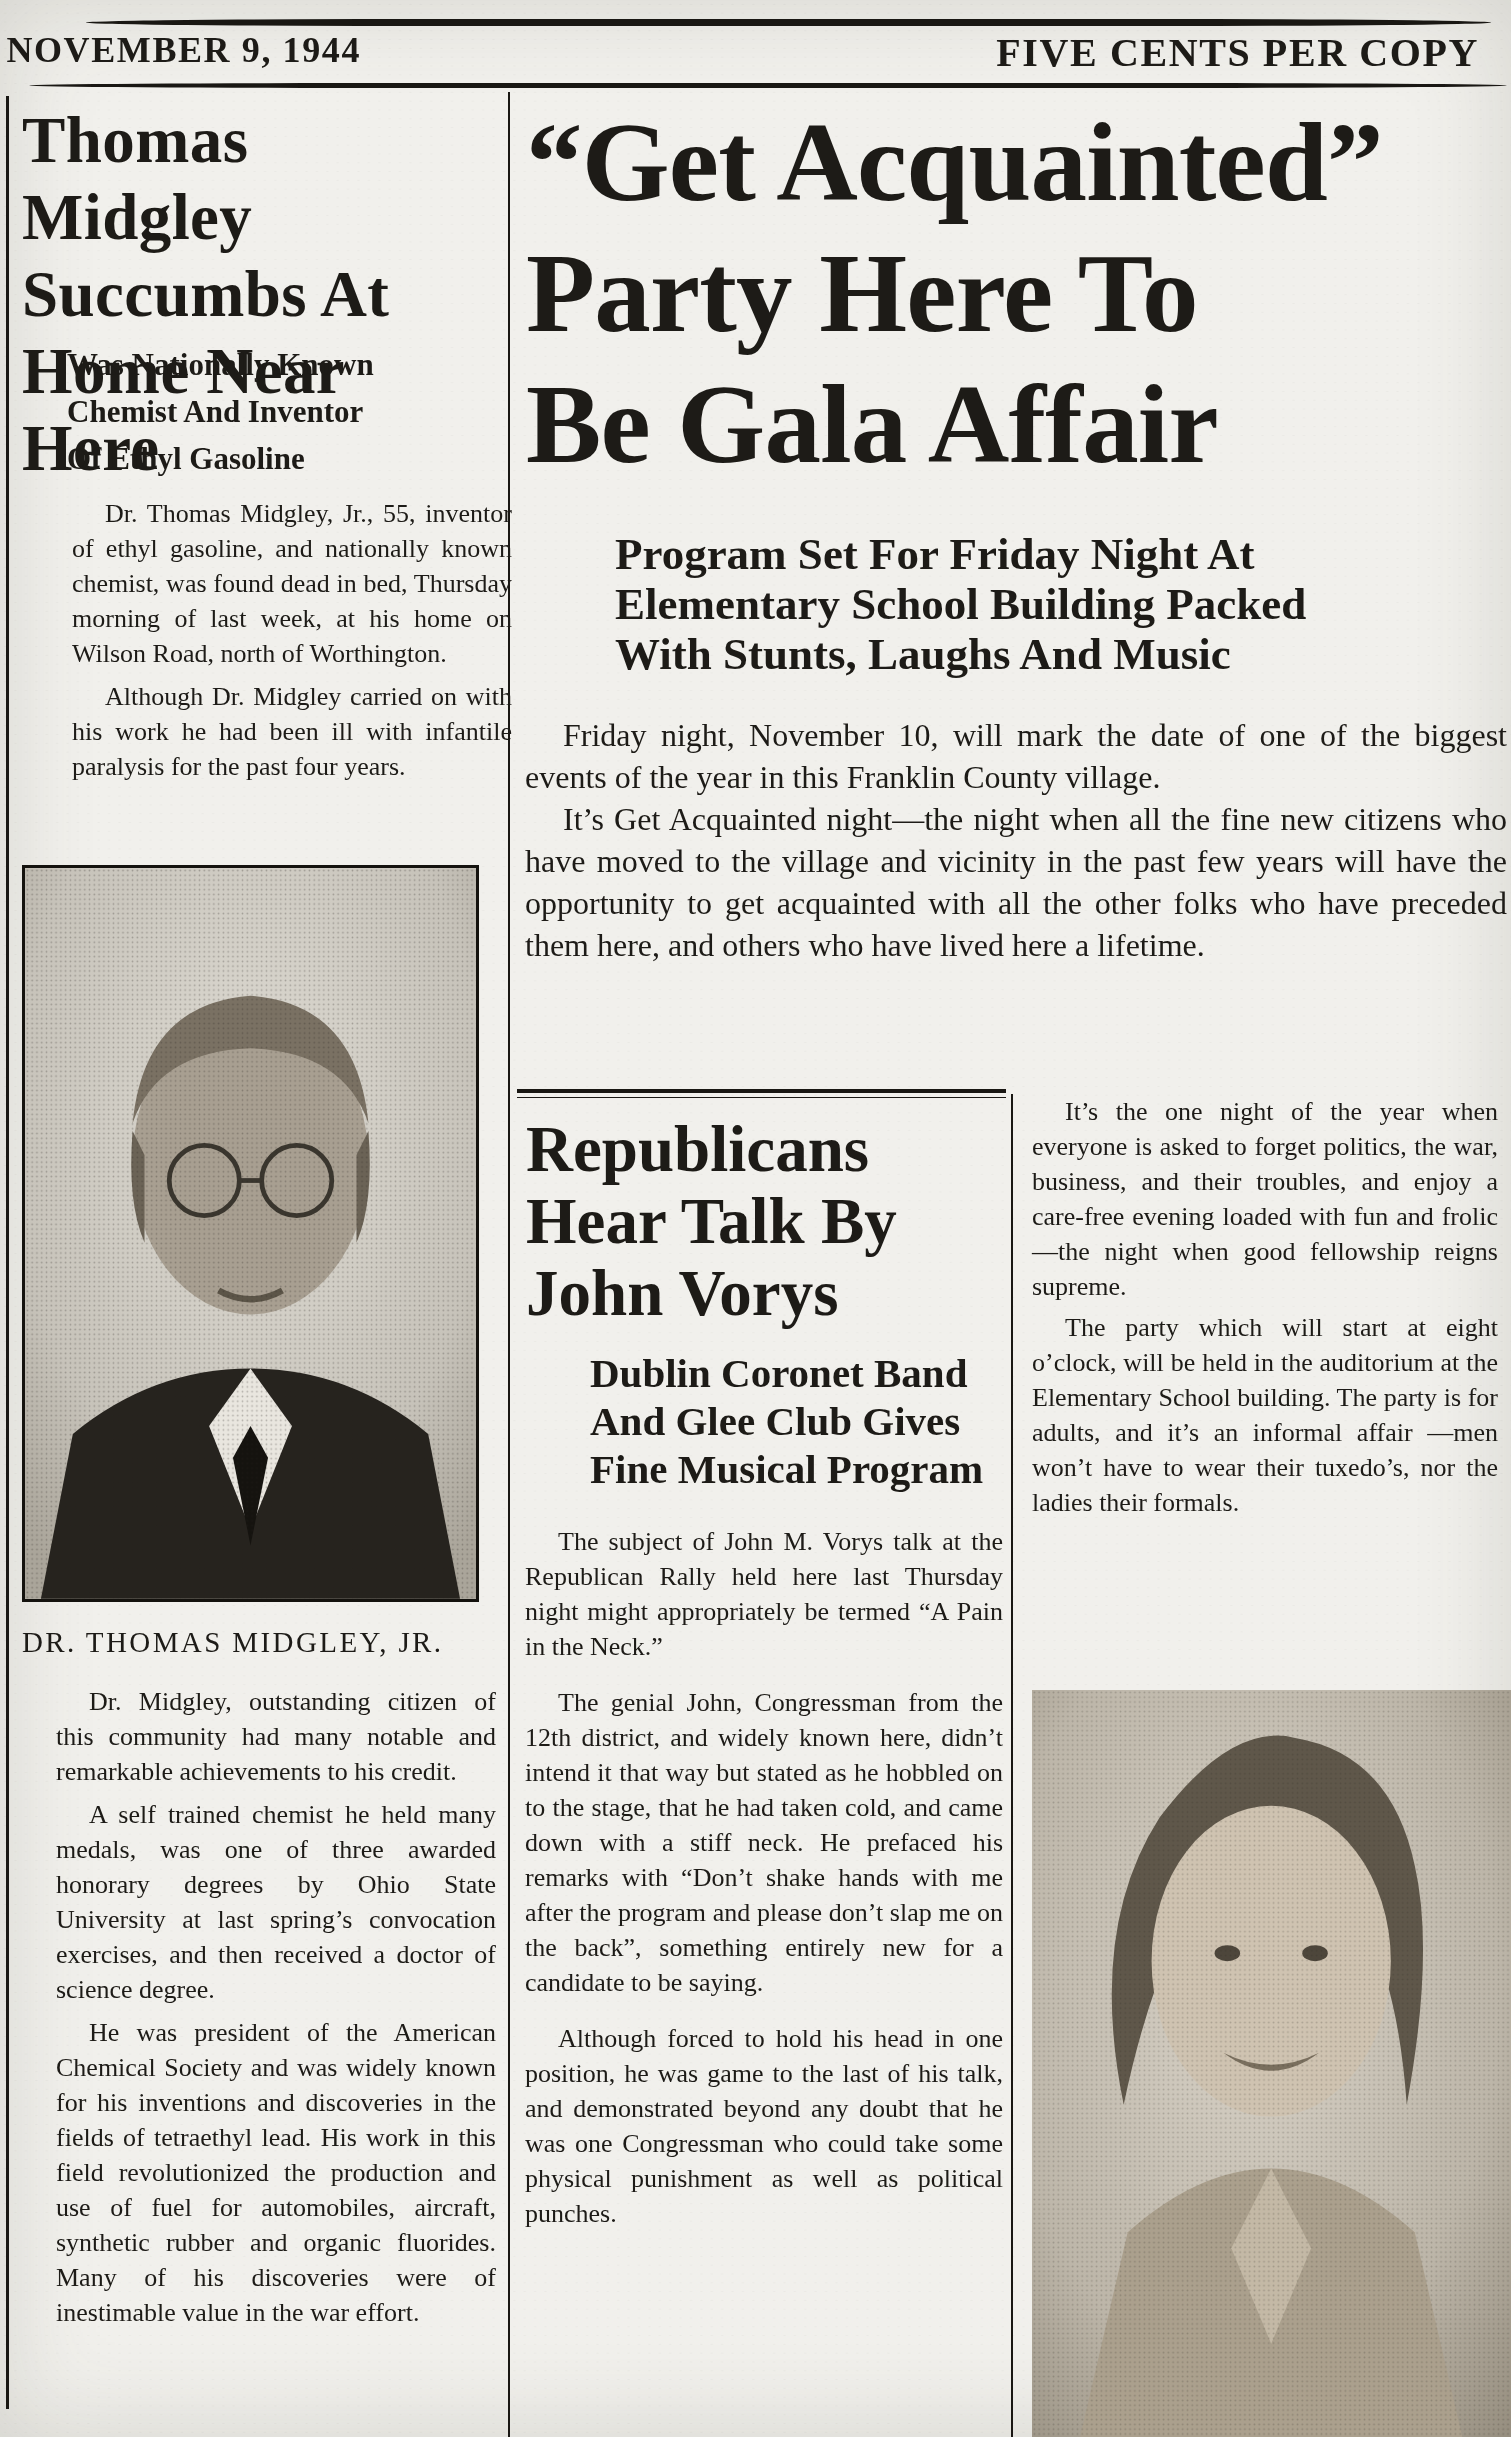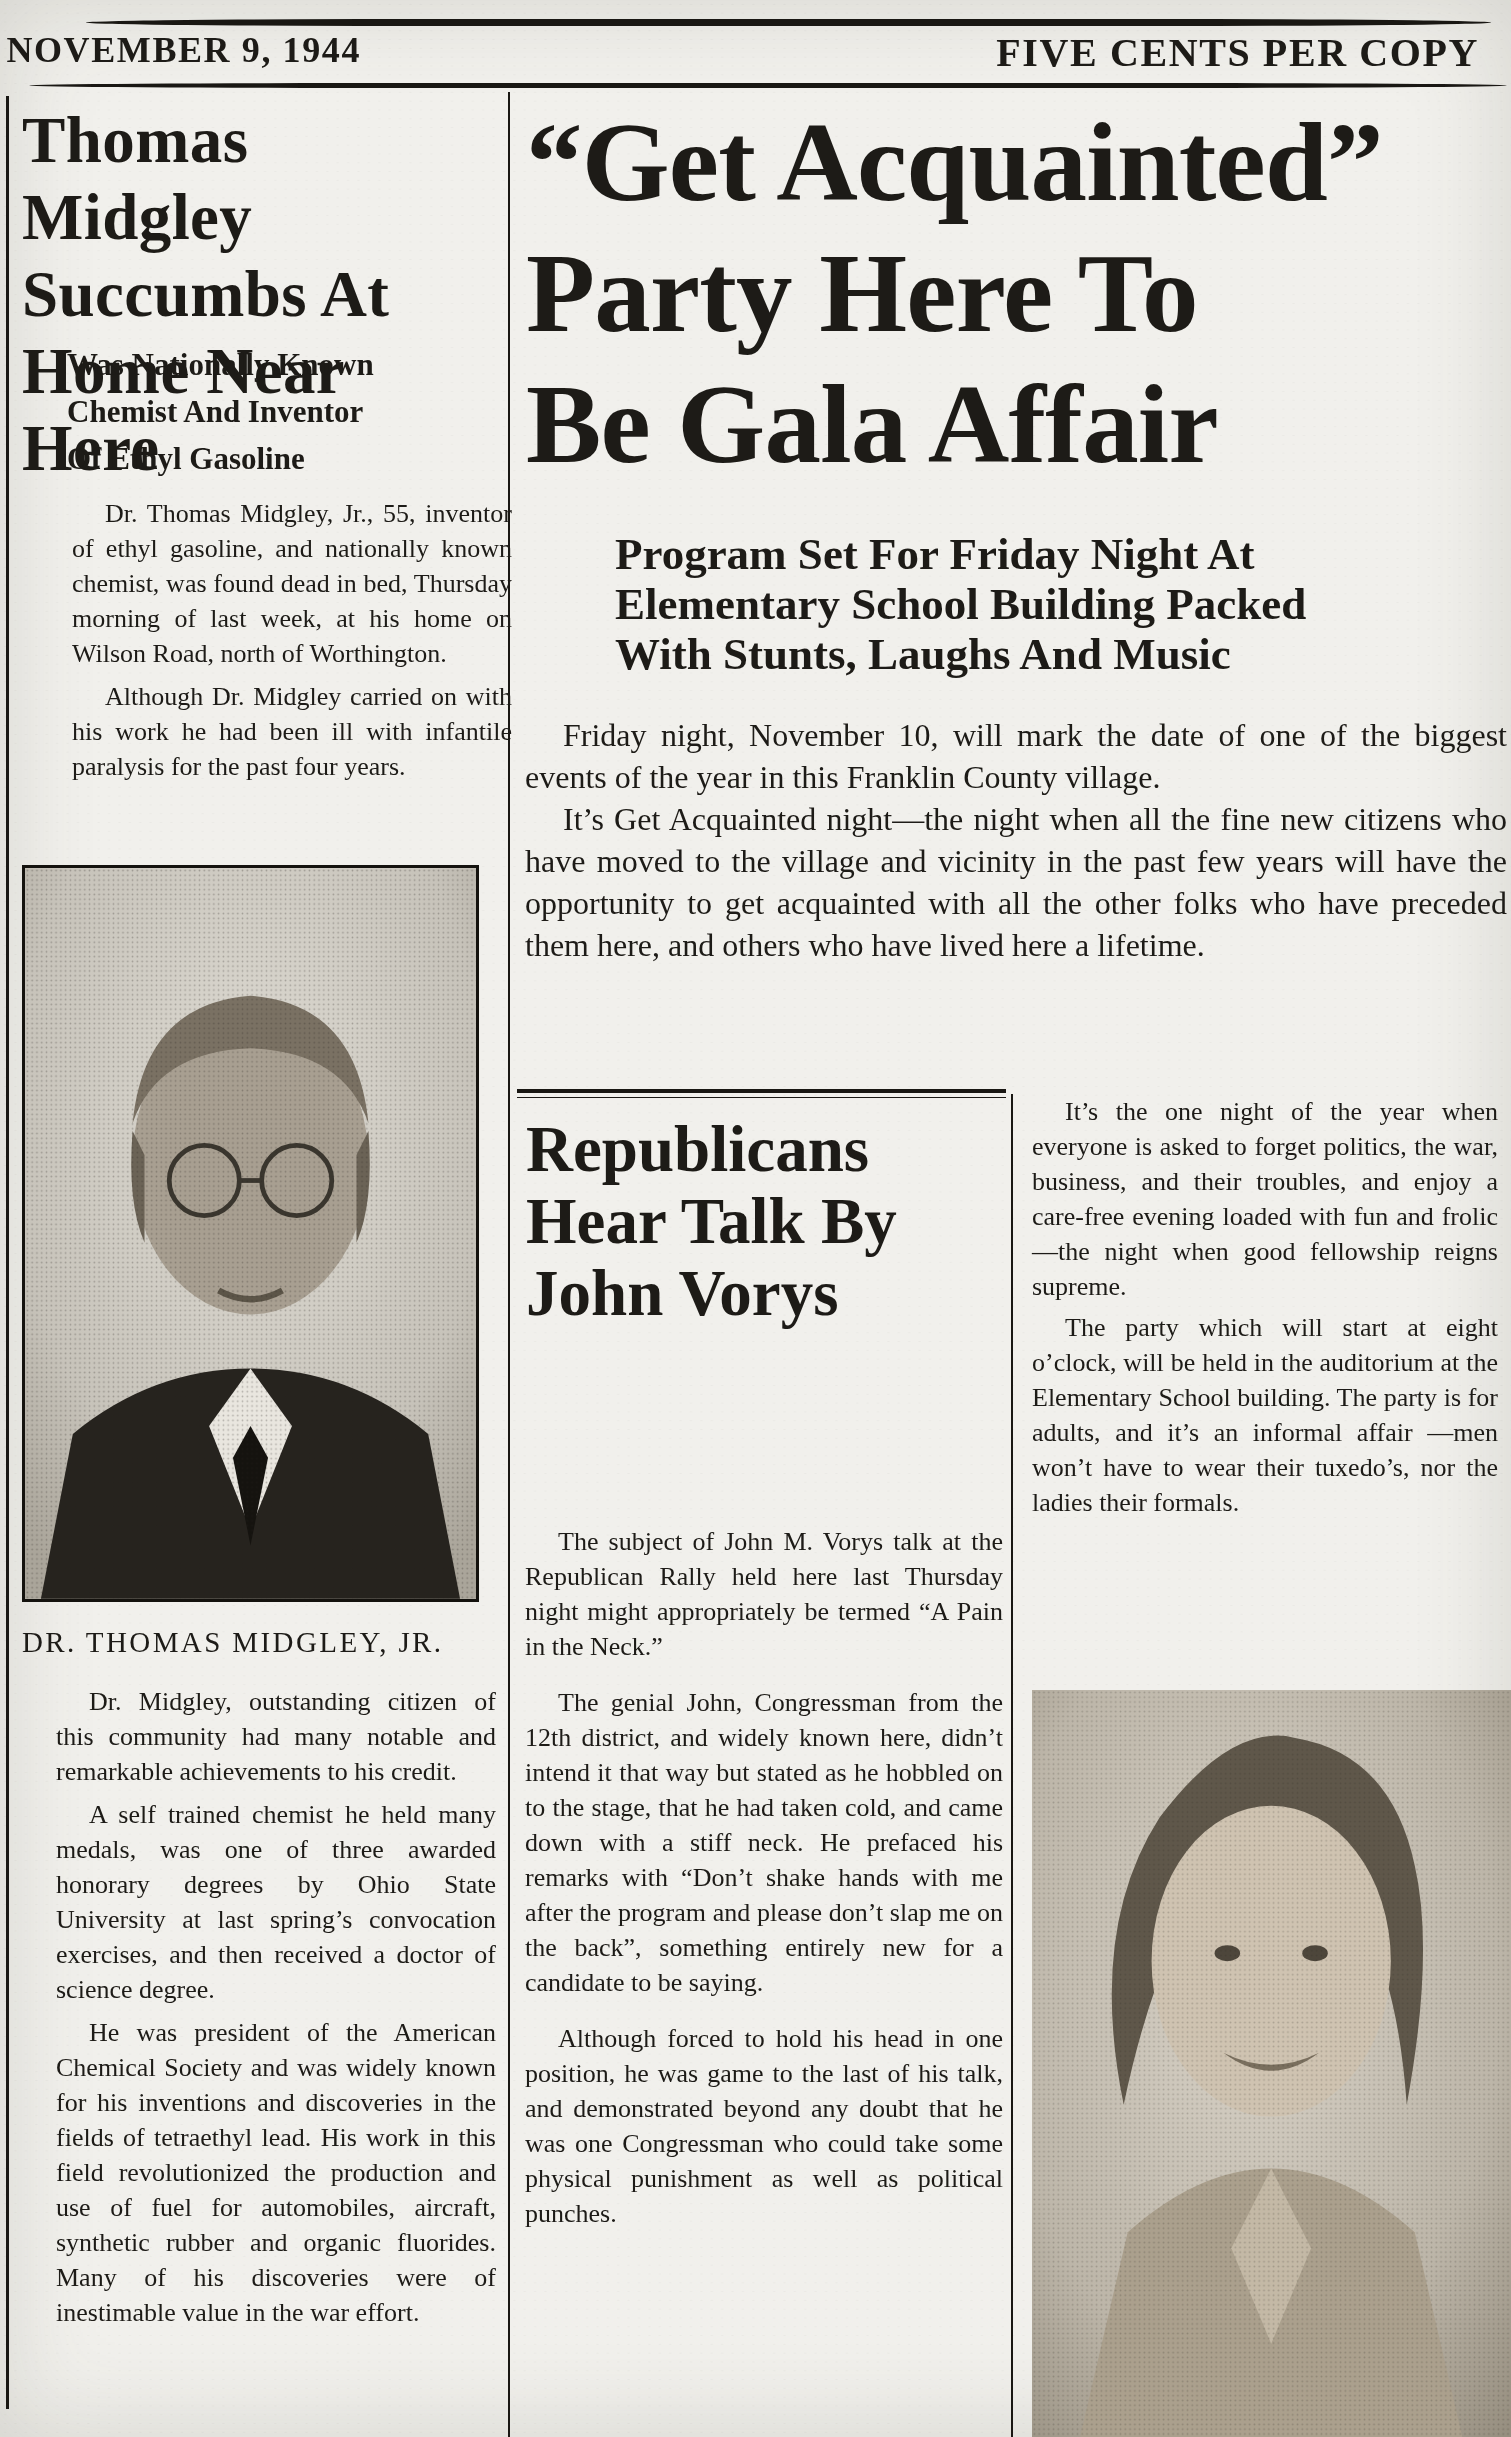--- a/index.html
+++ b/index.html
@@ -117,20 +117,23 @@
 Elementary School Building Packed
 With Stunts, Laughs And Music</div>
   <div class="lead">
     <p>Friday night, November 10, will mark the date of one of the biggest events of the year in this Franklin County village.</p>
     <p>It’s Get Acquainted night—the night when all the fine new citizens who have moved to the village and vicinity in the past few years will have the opportunity to get acquainted with all the other folks who have preceded them here, and others who have lived here a lifetime.</p>
   </div>
 
   <div class="h-vorys preline">Republicans
 Hear Talk By
 John Vorys</div>
+  <div class="sub-vorys preline">Dublin Coronet Band
+And Glee Club Gives
+Fine Musical Program</div>
   <div class="body body-vorys">
     <p>The subject of John M. Vorys talk at the Republican Rally held here last Thursday night might appropriately be termed “A Pain in the Neck.”</p>
     <p>The genial John, Congressman from the 12th district, and widely known here, didn’t intend it that way but stated as he hobbled on to the stage, that he had taken cold, and came down with a stiff neck.  He prefaced his remarks with “Don’t shake hands with me after the program and please don’t slap me on the back”, something entirely new for a candidate to be saying.</p>
     <p>Although forced to hold his head in one position, he was game to the last of his talk, and demonstrated beyond any doubt that he was one Congressman who could take some physical punishment as well as political punches.</p>
   </div>
 
   <div class="body body-right">
     <p>It’s the one night of the year when everyone is asked to forget politics, the war, business, and their troubles, and enjoy a care-free evening loaded with fun and frolic—the night when good fellowship reigns supreme.</p>
     <p>The party which will start at eight o’clock, will be held in the auditorium at the Elementary School building. The party is for adults, and it’s an informal affair —men won’t have to wear their tuxedo’s, nor the ladies their formals.</p>
   </div>

